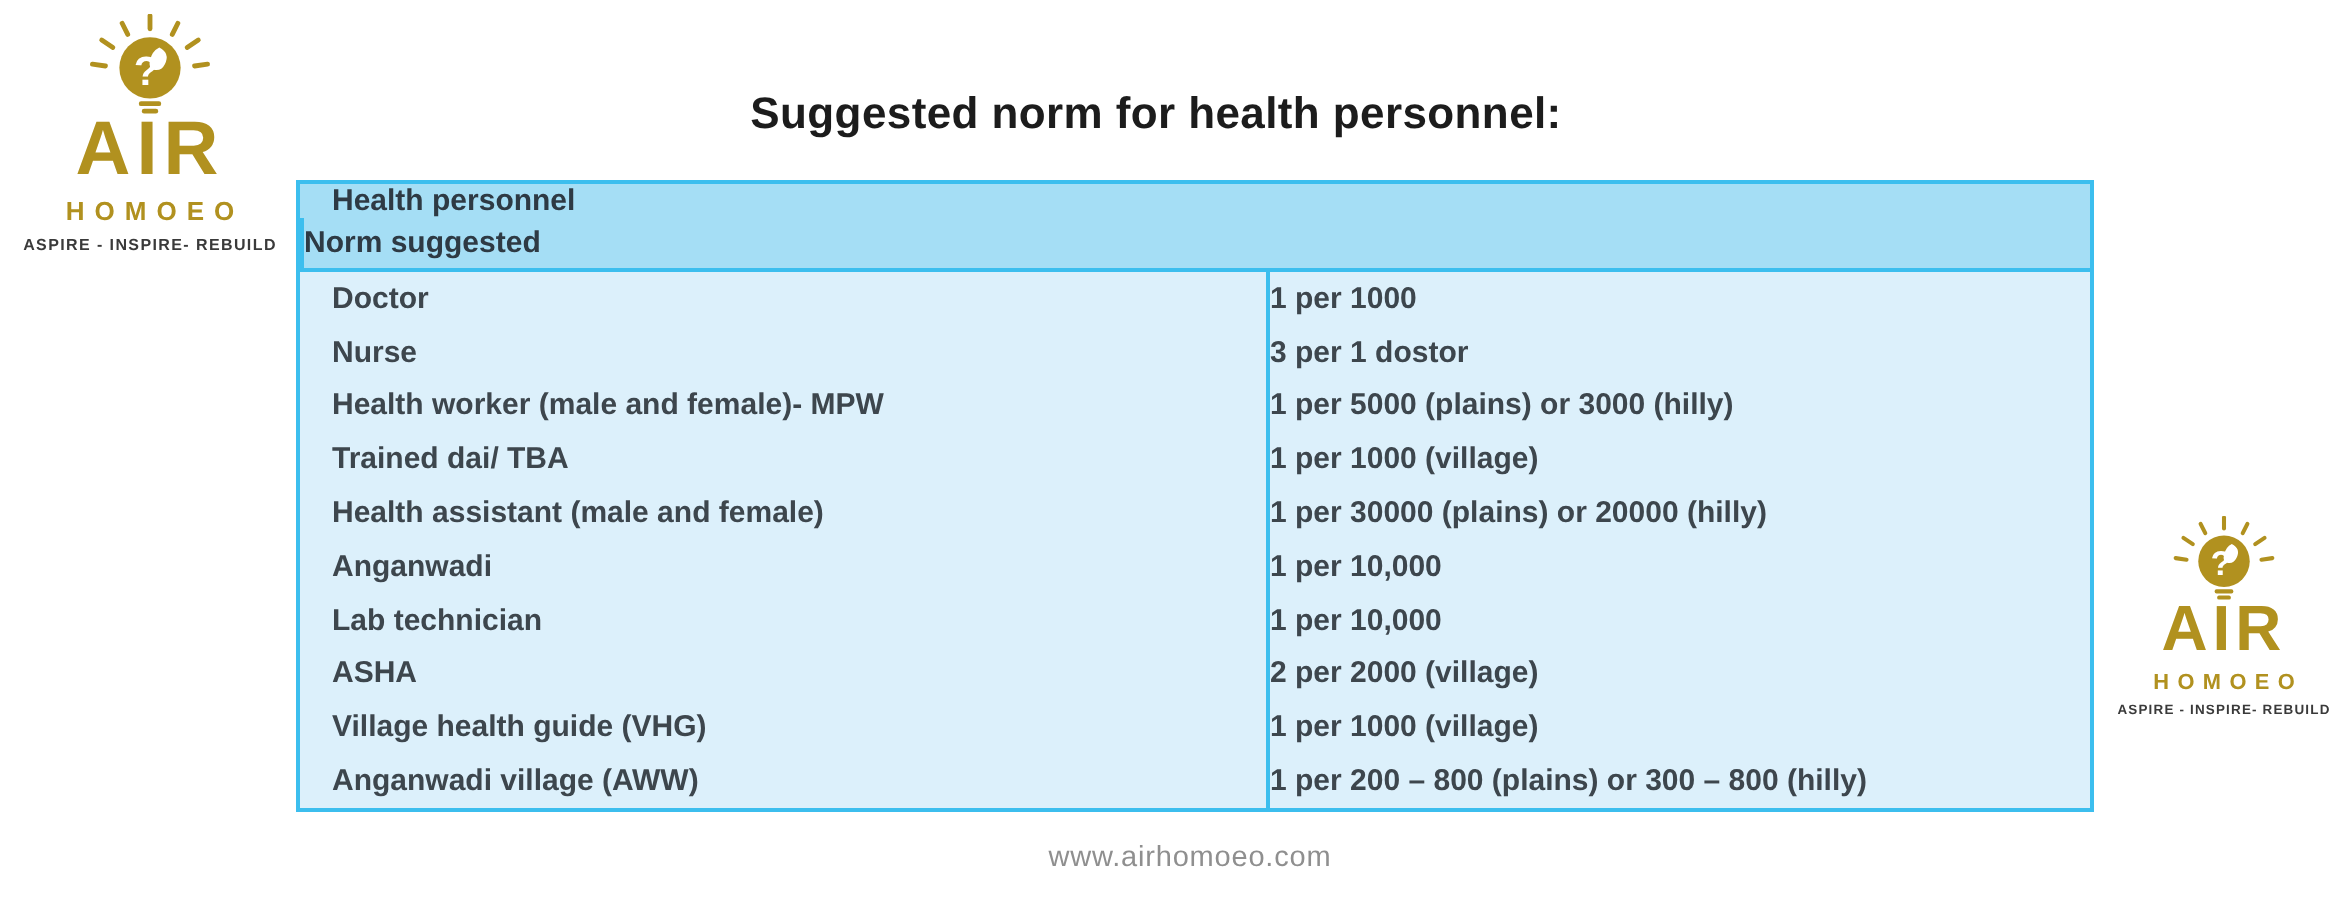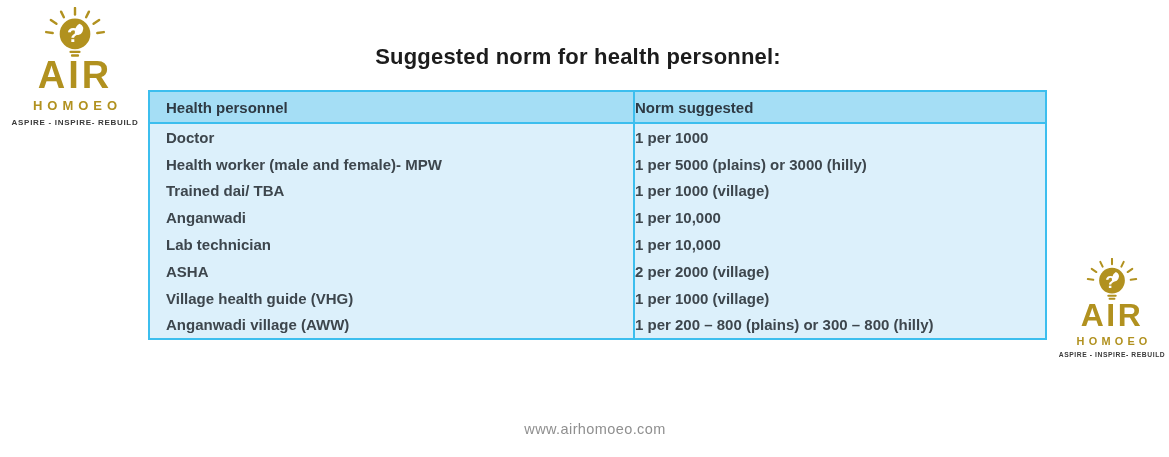--- a/index.html
+++ b/index.html
@@ -44,24 +44,24 @@
     letter-spacing:0.7px; margin-top:5px; white-space:nowrap;
   }
 
   
   .norm-table {
     position:absolute; left:148px; top:90px; width:899px;
     border:2px solid var(--table-border,#3cbeee);
     font-size:15px;
   }
   .thead {
-    display:flex; height:32px;
+    display:flex; height:44px;
     background:var(--header-bg,#a5def5);
     border-bottom:2px solid var(--table-border,#3cbeee);
-    font-weight:700; color:#2e3a44;
+    font-weight:700; color:#2e3a44;flex-direction:column;
   }
   .tbody { background:var(--row-bg,#dcf0fb); }
   .trow  { display:flex; height:26.8px; color:#3d464d;font-weight:bold; }
   .c1 { width:483px; display:flex; align-items:center; padding-left:16px; }
   .c2 { flex:1; display:flex; align-items:center; 
         border-left:2px solid var(--table-border,#3cbeee); }
 
   
   .footer-url {
     position:absolute; left:0; top:421px; width:1190px;
@@ -102,26 +102,34 @@
   <div class="thead">
     <div class="c1">Health personnel</div>
     <div class="c2">Norm suggested</div>
   </div>
   <div class="tbody">
     <div class="trow">
       <div class="c1">Doctor</div>
       <div class="c2">1 per 1000</div>
     </div>
     <div class="trow">
+      <div class="c1">Nurse</div>
+      <div class="c2">3 per 1 dostor</div>
+    </div>
+    <div class="trow">
       <div class="c1">Health worker (male and female)- MPW</div>
       <div class="c2">1 per 5000 (plains) or 3000 (hilly)</div>
     </div>
     <div class="trow">
       <div class="c1">Trained dai/ TBA</div>
       <div class="c2">1 per 1000 (village)</div>
+    </div>
+    <div class="trow">
+      <div class="c1">Health assistant (male and female)</div>
+      <div class="c2">1 per 30000 (plains) or 20000 (hilly)</div>
     </div>
     <div class="trow">
       <div class="c1">Anganwadi</div>
       <div class="c2">1 per 10,000</div>
     </div>
     <div class="trow">
       <div class="c1">Lab technician</div>
       <div class="c2">1 per 10,000</div>
     </div>
     <div class="trow">

